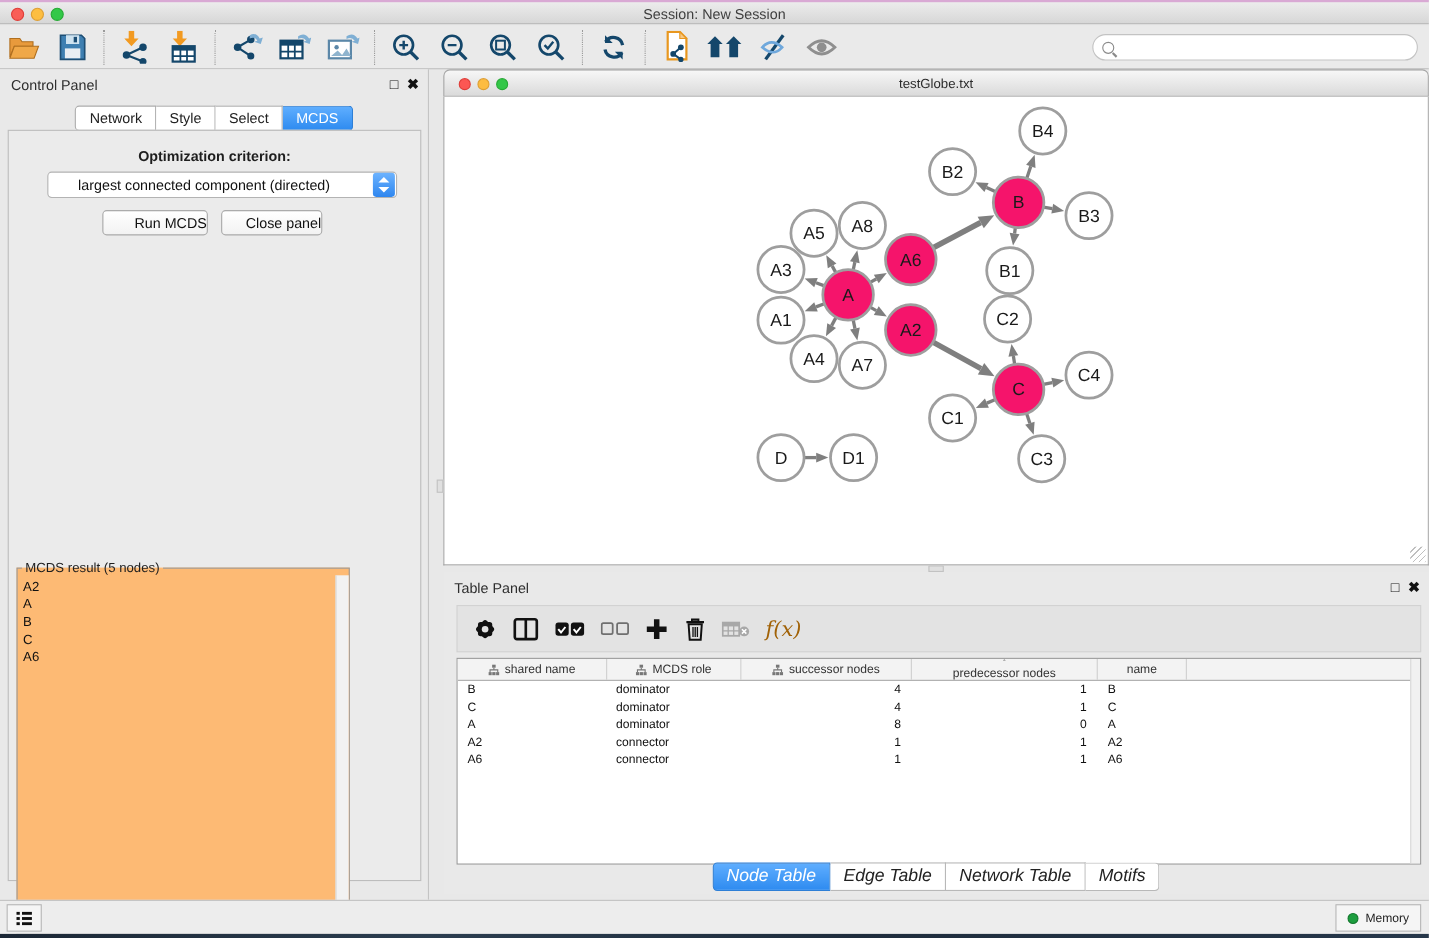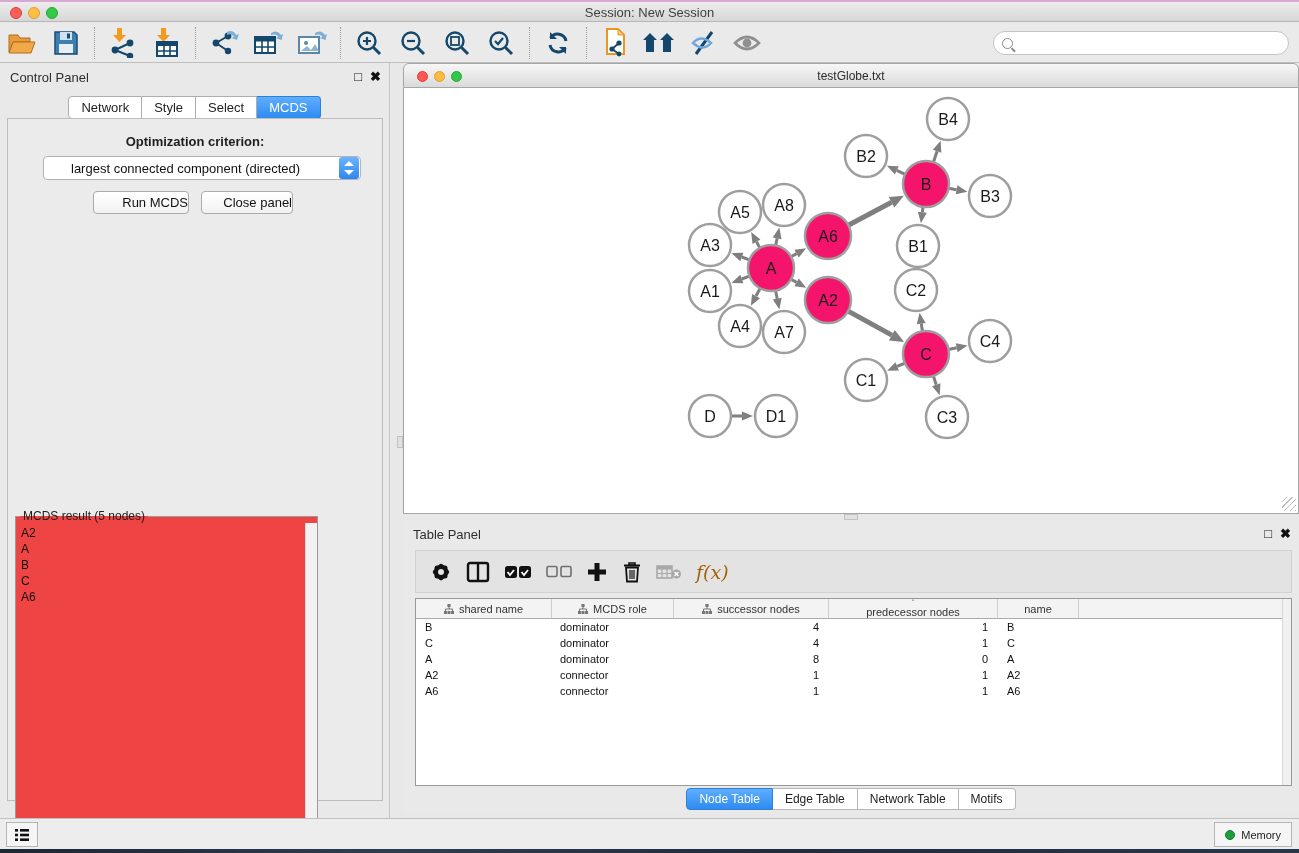--- a/index.html
+++ b/index.html
@@ -41,21 +41,21 @@
   .opt-label { position:absolute; left:0; width:100%; top:15px; text-align:center; font-size:13px; color:#1E1E1E;font-weight:bold; }
   .dropdown { position:absolute; left:35px; top:37px; width:318px; height:24px; background:#fff; border:1px solid #B3B3B3; border-radius:4px; display:flex; align-items:center; }
   .dropdown .val { flex:1; font-size:13px; padding-left:27px; color:#111; }
   .stepper { width:20px; height:22px; margin-right:1px; border-radius:3px; background:linear-gradient(#6CB3FF,#2E86EF); position:relative; }
   .stepper::before, .stepper::after { content:""; position:absolute; left:5px; border-left:5px solid transparent; border-right:5px solid transparent; }
   .stepper::before { top:4px; border-bottom:5px solid #fff; }
   .stepper::after { bottom:4px; border-top:5px solid #fff; }
   .cp-btn { position:absolute; top:72px; height:23px; background:linear-gradient(#FFFFFF,#F2F2F2); border:1px solid #ABABAB; border-radius:4px; font-size:13px; color:#111; text-align:right; line-height:21px; }
   .btn-run { left:85px; width:96px; }
   .btn-close { left:193px; width:92px; }
-  fieldset.result { position:absolute; left:7px; top:390px; width:303px; height:340px; border:1px solid #9A9A9A; background:#ef4444; }
+  fieldset.result { position:absolute; left:7px; top:390px; width:303px; height:340px; border:1px solid #9A9A9A; background:#fdba74; }
   fieldset.result legend { font-size:12px; color:#1E1E1E; margin-left:4px; padding:0 3px; background:transparent; }
   .result-list { position:absolute; left:0; top:0; width:100%; height:100%; font-size:12px; color:#111; padding:2px 0 0 5px; }
   .result-list div { line-height:16px; }
   .result-scroll { position:absolute; right:0; top:0; width:12px; height:100%; background:#F2F2F2; border-left:1px solid #D8D8D8; }
 
   
   .net-window { position:absolute; left:403px; top:63px; width:896px; height:451px; }
   .net-titlebar { height:25px; border:1px solid #A6A6A6; border-radius:6px 6px 0 0; background:linear-gradient(#F7F7F7,#DADADA); position:relative; }
   .net-titlebar .title { position:absolute; left:0; right:0; top:5px; text-align:center; font-size:12px; color:#2B2B2B; }
   .ntl { position:absolute; top:7px; width:11px; height:11px; border-radius:50%; }
@@ -80,21 +80,21 @@
   .tp-rows { font-size:11px; color:#101010; }
   .tp-row { display:flex; height:16px; line-height:16px; }
   .tp-row .cell { overflow:hidden; white-space:nowrap; }
   .c0 { width:136px; padding-left:9px; }
   .c1 { width:122px; padding-left:8px; }
   .c2 { width:155px; text-align:right; padding-right:10px; }
   .c3 { width:169px; text-align:right; padding-right:10px; }
   .c4 { width:81px; padding-left:9px; }
   .tp-scroll { position:absolute; right:0; top:0; width:9px; height:100%; background:#F1F1F1; border-left:1px solid #D8D8D8; }
   .tp-tabs { position:absolute; left:0; bottom:3px; width:100%; display:flex; justify-content:center; }
-  .tp-tabs .tab { font-size:12px; padding:3px 12px; background:#fff; border:1px solid #B8B8B8; border-left:none; color:#222; }
+  .tp-tabs .tab { font-size:16px; padding:3px 12px; background:#fff; border:1px solid #B8B8B8; border-left:none; color:#222;font-style:italic; }
   .tp-tabs .tab:first-child { border-left:1px solid #B8B8B8; border-radius:4px 0 0 4px; }
   .tp-tabs .tab:last-child { border-radius:0 4px 4px 0; }
   .tp-tabs .tab.active { background:linear-gradient(#5FAEFF,#2E8BF0); border-color:#2E7FD6; color:#fff; }
 
   
   .statusbar { position:absolute; left:0; top:818px; width:1299px; height:31px; background:#EDEDED; border-top:1px solid #C0C0C0; }
   .sb-left { position:absolute; left:6px; top:3px; width:32px; height:25px; background:#F5F5F5; border:1px solid #B5B5B5; display:flex; align-items:center; justify-content:center; }
   .sb-mem { position:absolute; right:7px; top:3px; height:25px; background:#F5F5F5; border:1px solid #B5B5B5; display:flex; align-items:center; gap:6px; padding:0 10px; font-size:11px; color:#222; }
   .mem-dot { width:10px; height:10px; border-radius:50%; background:#1D9E3F; border:1px solid #157A2F; }
   .wallpaper { position:absolute; left:0; top:849px; width:1299px; height:4px;

